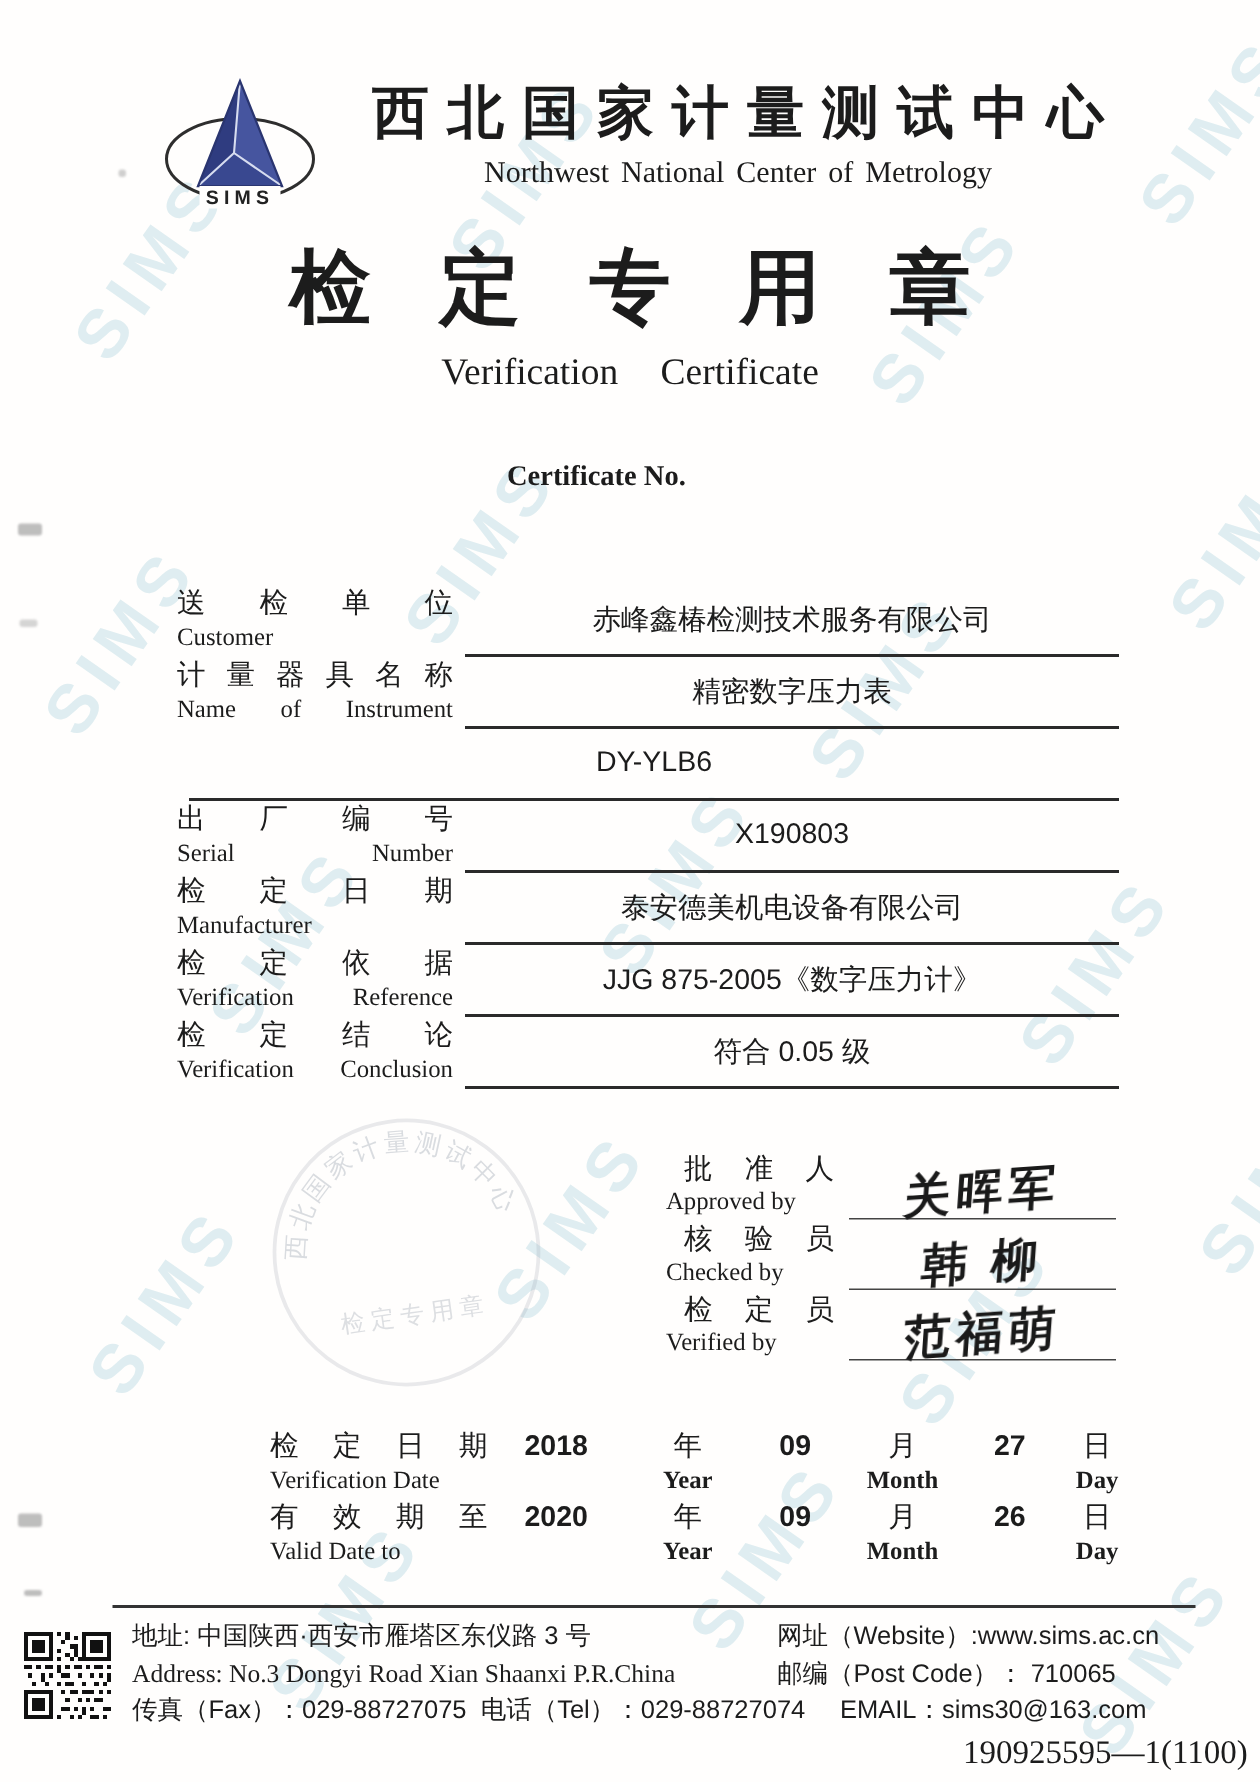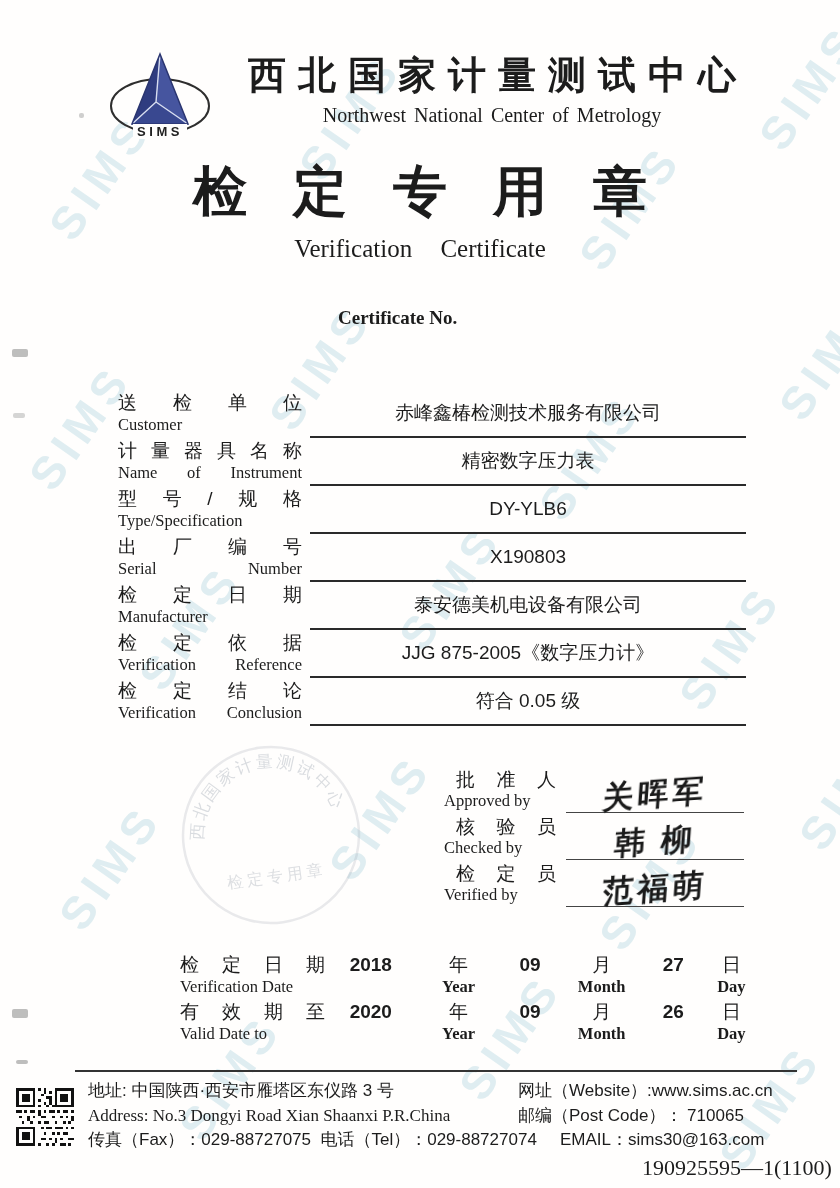--- a/index.html
+++ b/index.html
@@ -148,24 +148,20 @@
       <div class="fvalue">赤峰鑫椿检测技术服务有限公司</div>
     </div>
     <div class="frow">
       <div class="flabel">
           <div class="lab-cn">计量器具名称</div>
         <div class="lab-en">Name of Instrument</div>
         </div>
       <div class="fvalue">精密数字压力表</div>
     </div>
     <div class="frow">
-      <div class="flabel">
-          <div class="lab-cn">型号/规格</div>
-        <div class="lab-en">Type/Specification</div>
-        </div>
       <div class="fvalue">DY-YLB6</div>
     </div>
     <div class="frow">
       <div class="flabel">
           <div class="lab-cn">出厂编号</div>
         <div class="lab-en">Serial Number</div>
         </div>
       <div class="fvalue">X190803</div>
     </div>
     <div class="frow">

